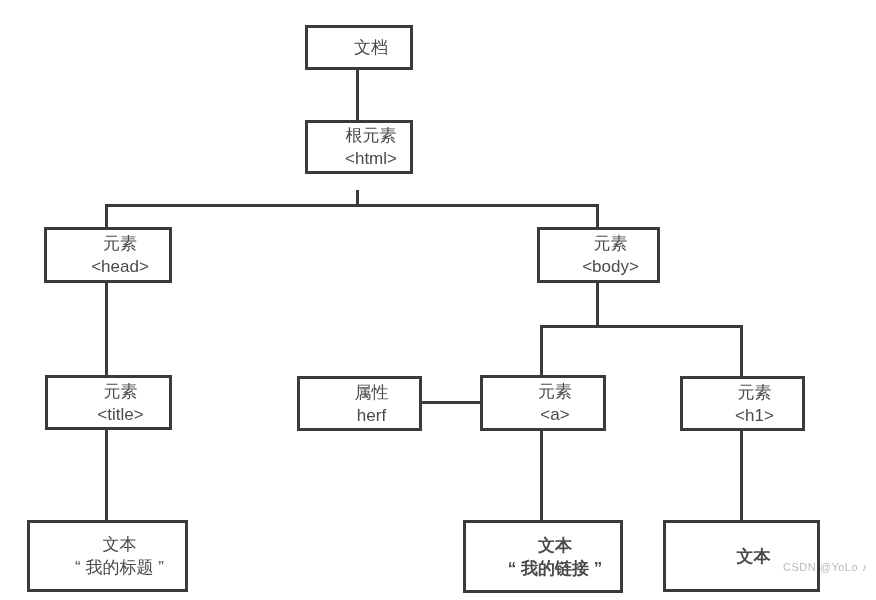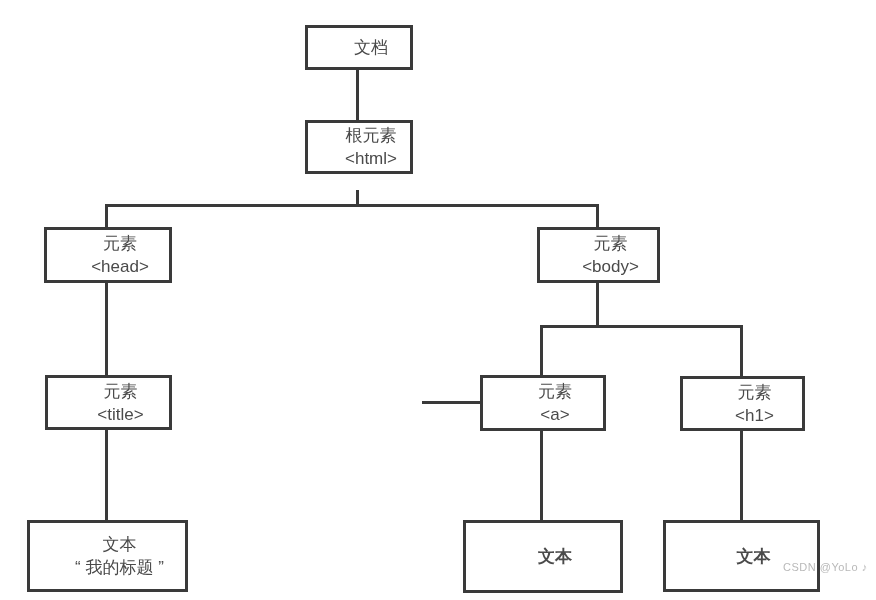--- a/index.html
+++ b/index.html
@@ -93,38 +93,43 @@
   <div class="node" id="n-body">
     <span class="l1">元素</span>
     <span class="l2">&lt;body&gt;</span>
   </div>
 
   <div class="node" id="n-title">
     <span class="l1">元素</span>
     <span class="l2">&lt;title&gt;</span>
   </div>
 
+  <div class="node" id="n-attr">
+    <span class="l1">属性</span>
+    <span class="l2">herf</span>
+  </div>
 
   <div class="node" id="n-a">
     <span class="l1">元素</span>
     <span class="l2">&lt;a&gt;</span>
   </div>
 
   <div class="node" id="n-h1">
     <span class="l1">元素</span>
     <span class="l2">&lt;h1&gt;</span>
   </div>
 
   <div class="node" id="n-text-title">
     <span class="l1">文本</span>
     <span class="l2">“ 我的标题 ”</span>
   </div>
 
   <div class="node bold" id="n-text-link">
     <span class="l1">文本</span>
+    <span class="l2">“ 我的链接 ”</span>
   </div>
 
   <div class="node bold" id="n-text-heading">
     <span class="l1">文本</span>
   </div>
 
   <div id="watermark">CSDN @YoLo ♪</div>
 </div>
 
 </body></html>

